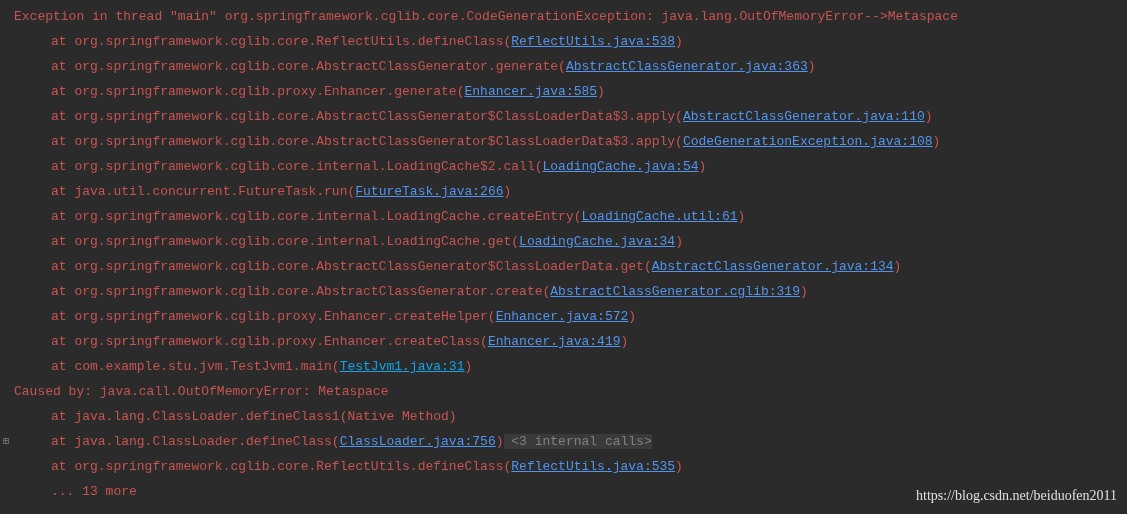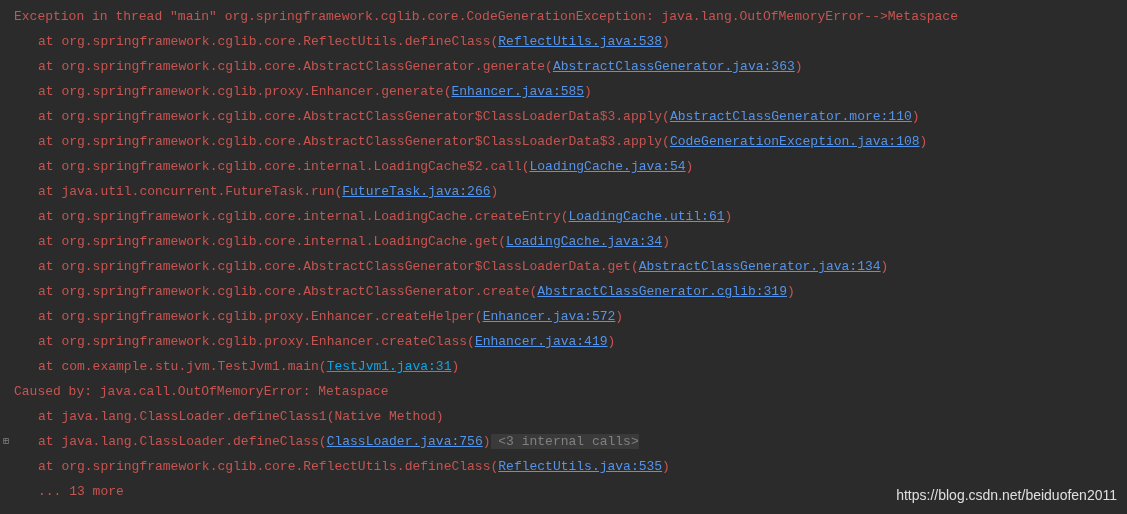--- a/index.html
+++ b/index.html
@@ -17,21 +17,21 @@
       height: 514px;
       overflow: hidden;
       position: relative;
       padding-top: 4px;
     }
     .line {
       white-space: pre;
       padding-left: 14px;
     }
     .indent {
-      padding-left: 38px;
+      padding-left: 51px;
     }
     .red {
       color: #c75450;
     }
     .at {
       color: #c75450;
     }
     .link {
       color: #5394ec;
       text-decoration: underline;
@@ -44,21 +44,21 @@
     }
     .internal {
       color: #808080;
       background-color: #3a3a3a;
     }
     .watermark {
       position: absolute;
       bottom: 6px;
       right: 10px;
       color: #ffffff;
-      font-family: Liberation Sans, sans-serif;
+      font-family: Liberation Serif, serif;
       font-size: 14px;
       opacity: 0.85;
     }
     .expand-icon {
       position: absolute;
       left: 3px;
       color: #808080;
       font-size: 10px;
       cursor: pointer;
     }
@@ -70,21 +70,21 @@
 <body>
 
 <div class="line red">Exception in thread "main" org.springframework.cglib.core.CodeGenerationException: java.lang.OutOfMemoryError--&gt;Metaspace</div>
 
 <div class="line indent"><span class="at">at </span><span class="red">org.springframework.cglib.core.ReflectUtils.defineClass(</span><span class="link">ReflectUtils.java:538</span><span class="red">)</span></div>
 
 <div class="line indent"><span class="at">at </span><span class="red">org.springframework.cglib.core.AbstractClassGenerator.generate(</span><span class="link">AbstractClassGenerator.java:363</span><span class="red">)</span></div>
 
 <div class="line indent"><span class="at">at </span><span class="red">org.springframework.cglib.proxy.Enhancer.generate(</span><span class="link">Enhancer.java:585</span><span class="red">)</span></div>
 
-<div class="line indent"><span class="at">at </span><span class="red">org.springframework.cglib.core.AbstractClassGenerator$ClassLoaderData$3.apply(</span><span class="link">AbstractClassGenerator.more:110</span><span class="red">)</span></div>
+<div class="line indent"><span class="at">at </span><span class="red">org.springframework.cglib.core.AbstractClassGenerator$ClassLoaderData$3.apply(</span><span class="link">AbstractClassGenerator.java:110</span><span class="red">)</span></div>
 
 <div class="line indent"><span class="at">at </span><span class="red">org.springframework.cglib.core.AbstractClassGenerator$ClassLoaderData$3.apply(</span><span class="link">CodeGenerationException.java:108</span><span class="red">)</span></div>
 
 <div class="line indent"><span class="at">at </span><span class="red">org.springframework.cglib.core.internal.LoadingCache$2.call(</span><span class="link">LoadingCache.java:54</span><span class="red">)</span></div>
 
 <div class="line indent"><span class="at">at </span><span class="red">java.util.concurrent.FutureTask.run(</span><span class="link">FutureTask.java:266</span><span class="red">)</span></div>
 
 <div class="line indent"><span class="at">at </span><span class="red">org.springframework.cglib.core.internal.LoadingCache.createEntry(</span><span class="link">LoadingCache.util:61</span><span class="red">)</span></div>
 
 <div class="line indent"><span class="at">at </span><span class="red">org.springframework.cglib.core.internal.LoadingCache.get(</span><span class="link">LoadingCache.java:34</span><span class="red">)</span></div>

